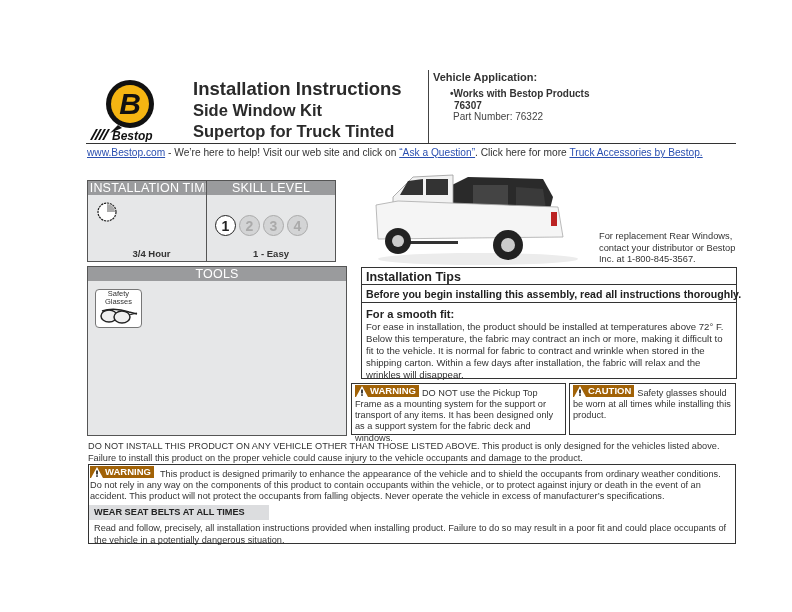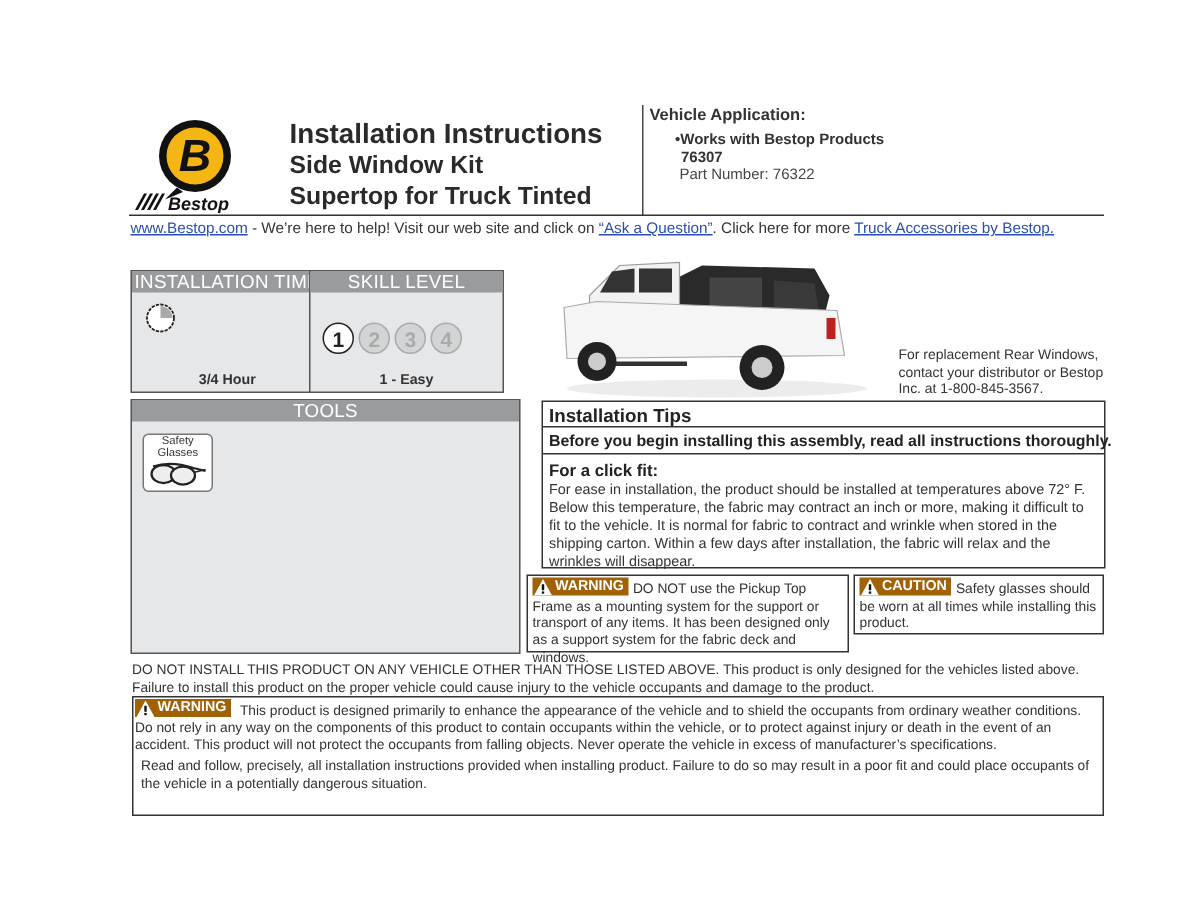--- a/index.html
+++ b/index.html
@@ -49,21 +49,21 @@
   .tips-h { font-size:12.5px; font-weight:bold; color:#222; padding:2px 4px 0 4px; height:14px; line-height:14px;
             border-bottom:1px solid #333; }
   .tips-before { font-size:10.6px; font-weight:bold; color:#222; padding:2px 4px; height:13px; line-height:14px;
                  border-bottom:1px solid #333; white-space:nowrap; }
   .tips-smooth { font-size:11.2px; font-weight:bold; color:#222; padding:5px 4px 0 4px; line-height:12px; }
   .tips-body { font-size:9.6px; color:#333; padding:1px 4px; line-height:12px; }
 
   
   .warn-small { left:351px; top:383px; width:215px; height:52px; border:1px solid #333; box-sizing:border-box;
                 font-size:9.2px; color:#333; line-height:11.3px; padding:1px 3px; }
-  .caut-small { left:569px; top:383px; width:167px; height:40px; border:1px solid #333; box-sizing:border-box;
+  .caut-small { left:569px; top:383px; width:167px; height:52px; border:1px solid #333; box-sizing:border-box;
                 font-size:9.2px; color:#333; line-height:11.3px; padding:1px 3px; }
   .badge { display:inline-flex; align-items:center; background:#a16207; color:#fff; font-weight:bold; font-size:9.5px;
            padding:0 3px 0 1px; height:12px; margin-right:3px; vertical-align:-1px; }
   .badge svg { margin-right:2px; }
 
   .notice { left:88px; top:441px; font-size:9.2px; color:#333; line-height:11.5px; width:660px; }
 
   .big-warn { left:88px; top:464px; width:648px; height:80px; border:1px solid #333; box-sizing:border-box; }
   .big-warn-text { font-size:9.2px; color:#333; line-height:11.3px; padding:1px 4px 0 1px; }
   .seatbelt { margin-top:3px; background:#dcdddf; width:170px; font-size:9.2px; font-weight:bold; color:#222;
@@ -167,21 +167,21 @@
 
 <div class="abs replace">
   <div>For replacement Rear Windows,</div>
   <div>contact your distributor or Bestop</div>
   <div>Inc. at 1-800-845-3567.</div>
 </div>
 
 <div class="abs tips">
   <div class="tips-h">Installation Tips</div>
   <div class="tips-before">Before you begin installing this assembly, read all instructions thoroughly.</div>
-  <div class="tips-smooth">For a click fit:</div>
+  <div class="tips-smooth">For a smooth fit:</div>
   <div class="tips-body">For ease in installation, the product should be installed at temperatures above 72° F. Below this temperature, the fabric may contract an inch or more, making it difficult to fit to the vehicle. It is normal for fabric to contract and wrinkle when stored in the shipping carton. Within a few days after installation, the fabric will relax and the wrinkles will disappear.</div>
 </div>
 
 <div class="abs warn-small">
   <span class="badge">
     <svg width="12" height="11" viewBox="0 0 12 11">
       <polygon points="6,0 12,11 0,11" fill="#fff"></polygon>
         <rect x="5.2" y="3.5" width="1.6" height="4" fill="#111"></rect>
         <rect x="5.2" y="8.3" width="1.6" height="1.5" fill="#111"></rect>
     </svg>
@@ -206,14 +206,15 @@
   <div class="big-warn-text">
     <span class="badge" style="margin-right:6px">
       <svg width="12" height="11" viewBox="0 0 12 11">
         <polygon points="6,0 12,11 0,11" fill="#fff"></polygon>
           <rect x="5.2" y="3.5" width="1.6" height="4" fill="#111"></rect>
           <rect x="5.2" y="8.3" width="1.6" height="1.5" fill="#111"></rect>
       </svg>
         <span>WARNING</span>
     </span><span>This product is designed primarily to enhance the appearance of the vehicle and to shield the occupants from ordinary weather conditions. Do not rely in any way on the components of this product to contain occupants within the vehicle, or to protect against injury or death in the event of an accident. This product will not protect the occupants from falling objects. Never operate the vehicle in excess of manufacturer’s specifications.</span>
   </div>
+  <div class="seatbelt">WEAR SEAT BELTS AT ALL TIMES</div>
   <div class="big-warn-body">Read and follow, precisely, all installation instructions provided when installing product. Failure to do so may result in a poor fit and could place occupants of the vehicle in a potentially dangerous situation.</div>
 </div>
 
 </body></html>

